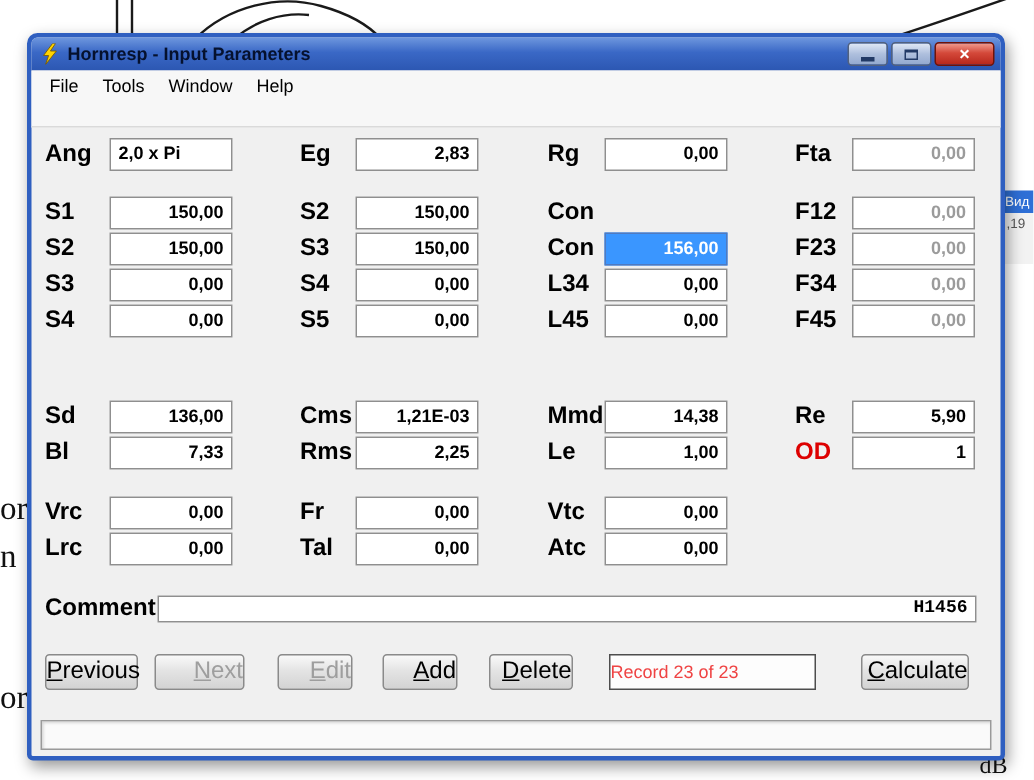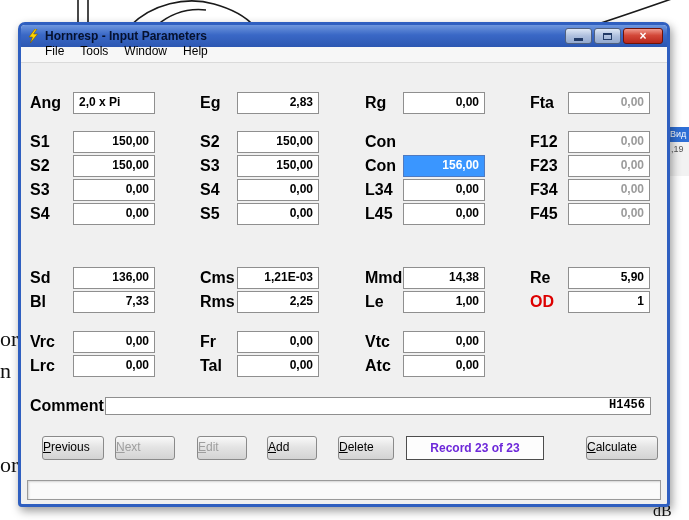--- a/index.html
+++ b/index.html
@@ -27,43 +27,43 @@
             border-radius:4px 4px 0 0;display:flex;align-items:center;padding:0 4px;box-sizing:border-box;}
   .app-icon{display:inline-flex;width:14px;margin:0 4px 0 2px;}
   .title-text{font-size:12px;font-weight:600;color:#05112e;flex:1;white-space:nowrap;}
   .capbtns{display:flex;gap:2px;align-items:center;}
   .cap{height:16px;border-radius:3px;box-sizing:border-box;display:flex;align-items:center;justify-content:center;cursor:default;}
   .cap.min,.cap.max{width:27px;background:linear-gradient(#dfe8f6,#aebfdd 50%,#93a9cf);border:1px solid #51617f;}
   .cap.close{width:40px;background:linear-gradient(#f09a8d,#d4493a 45%,#b8271c);border:1px solid #701308;
              color:#fff;font-size:12px;font-weight:bold;line-height:14px;}
   .glyph-min{width:9px;height:3px;background:#223a66;margin-top:6px;}
   .glyph-max{width:9px;height:7px;border:1px solid #223a66;border-top-width:2px;box-sizing:border-box;}
-  .menubar{position:absolute;left:0;top:22px;right:0;height:16px;background:#f7f7f7;
-           border-bottom:1px solid #dadada;display:flex;align-items:flex-end;padding-left:16px;box-sizing:border-box;}
+  .menubar{position:absolute;left:0;top:22px;right:0;height:38px;background:#f7f7f7;
+           border-bottom:1px solid #dadada;display:flex;align-items:flex-start;padding-left:4px;box-sizing:border-box;}
   .menu-item{font-size:12px;color:#000;padding:0 8px;line-height:21px;cursor:default;}
   .client{position:absolute;left:0;top:44px;right:0;bottom:0;}
 
   
   .lbl{position:absolute;height:22px;line-height:22px;font-size:16px;font-weight:bold;color:#000;white-space:nowrap;}
   .lbl.red{color:var(--c-od,#dd0000);}
   .fld{position:absolute;width:82px;height:22px;box-sizing:border-box;background:#fff;
        border:1px solid #8f8f8f;font-size:12px;font-weight:bold;line-height:19px;
        text-align:right;padding:0 5px;color:#000;overflow:hidden;}
   .fld.left{text-align:left;}
   .fld.disabled{color:var(--c-disabled,#9b9b9b);}
   .fld.selected{background:var(--c-selection,#3a96ff);color:#fff;border-color:#4f7ac0;}
   .fld.wide{width:546px;height:18px;line-height:15px;text-align:right;font-family:Liberation Mono, monospace;}
 
   
-  .btn{position:absolute;height:24px;box-sizing:border-box;text-align:left;font-size:12px;line-height:21px;color:#000;
-       background:linear-gradient(#f9f9f9,#e4e4e4 45%,#d3d3d3);border:1px solid #8a8a8a;border-radius:3px;cursor:default;margin-left:12px;}
+  .btn{position:absolute;height:24px;box-sizing:border-box;text-align:right;font-size:16px;line-height:21px;color:#000;
+       background:linear-gradient(#f9f9f9,#e4e4e4 45%,#d3d3d3);border:1px solid #8a8a8a;border-radius:3px;cursor:default;}
   .btn::first-letter{text-decoration:underline;}
   .btn.disabled{color:#9e9e9e;}
   .record-box{position:absolute;height:24px;box-sizing:border-box;background:#fdfdfd;border:1px solid #4d4d4d;
-              font-size:12px;font-weight:bold;text-align:center;line-height:22px;color:#6d28d9;}
+              font-size:12px;font-weight:normal;line-height:22px;color:#ef4444;}
   .statusbar{position:absolute;left:6px;top:411px;width:634px;height:20px;box-sizing:border-box;background:#fafafa;
              border:1px solid #9a9a9a;box-shadow:inset 1px 1px 2px rgba(0,0,0,.15);}
 </style>
 </head>
 <body>
 
 <div class="stage">
 
   <svg class="bg-curves" width="689" height="130" viewBox="0 0 689 130">
     <g fill="none" stroke="#1a1a1a" stroke-width="1.6">

